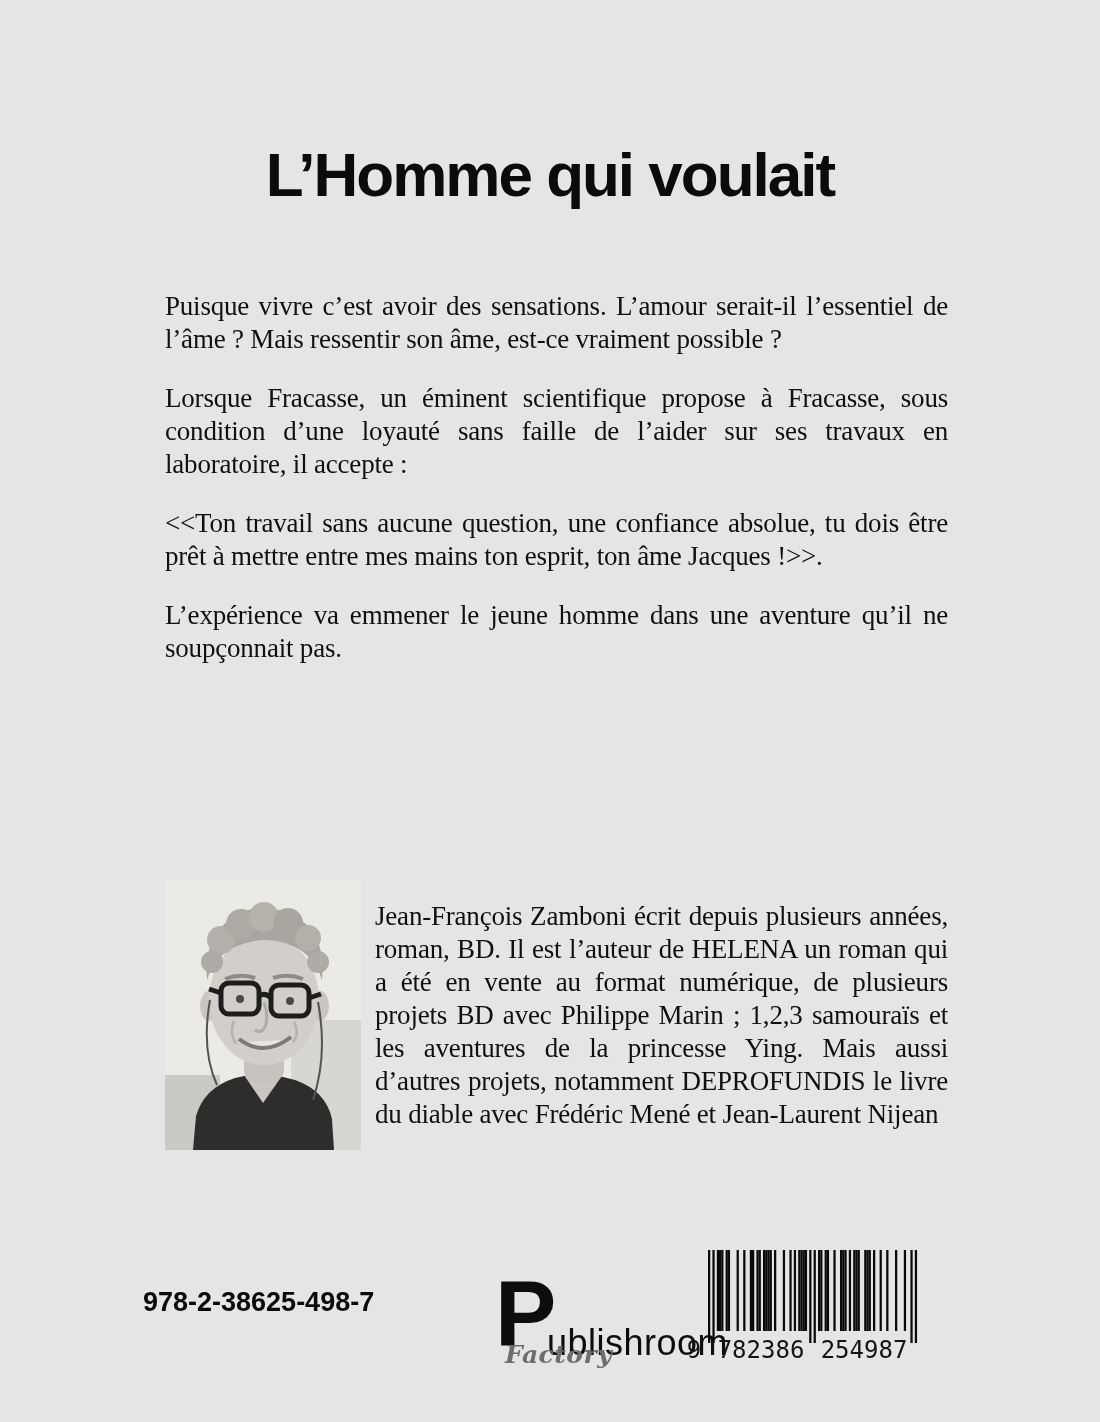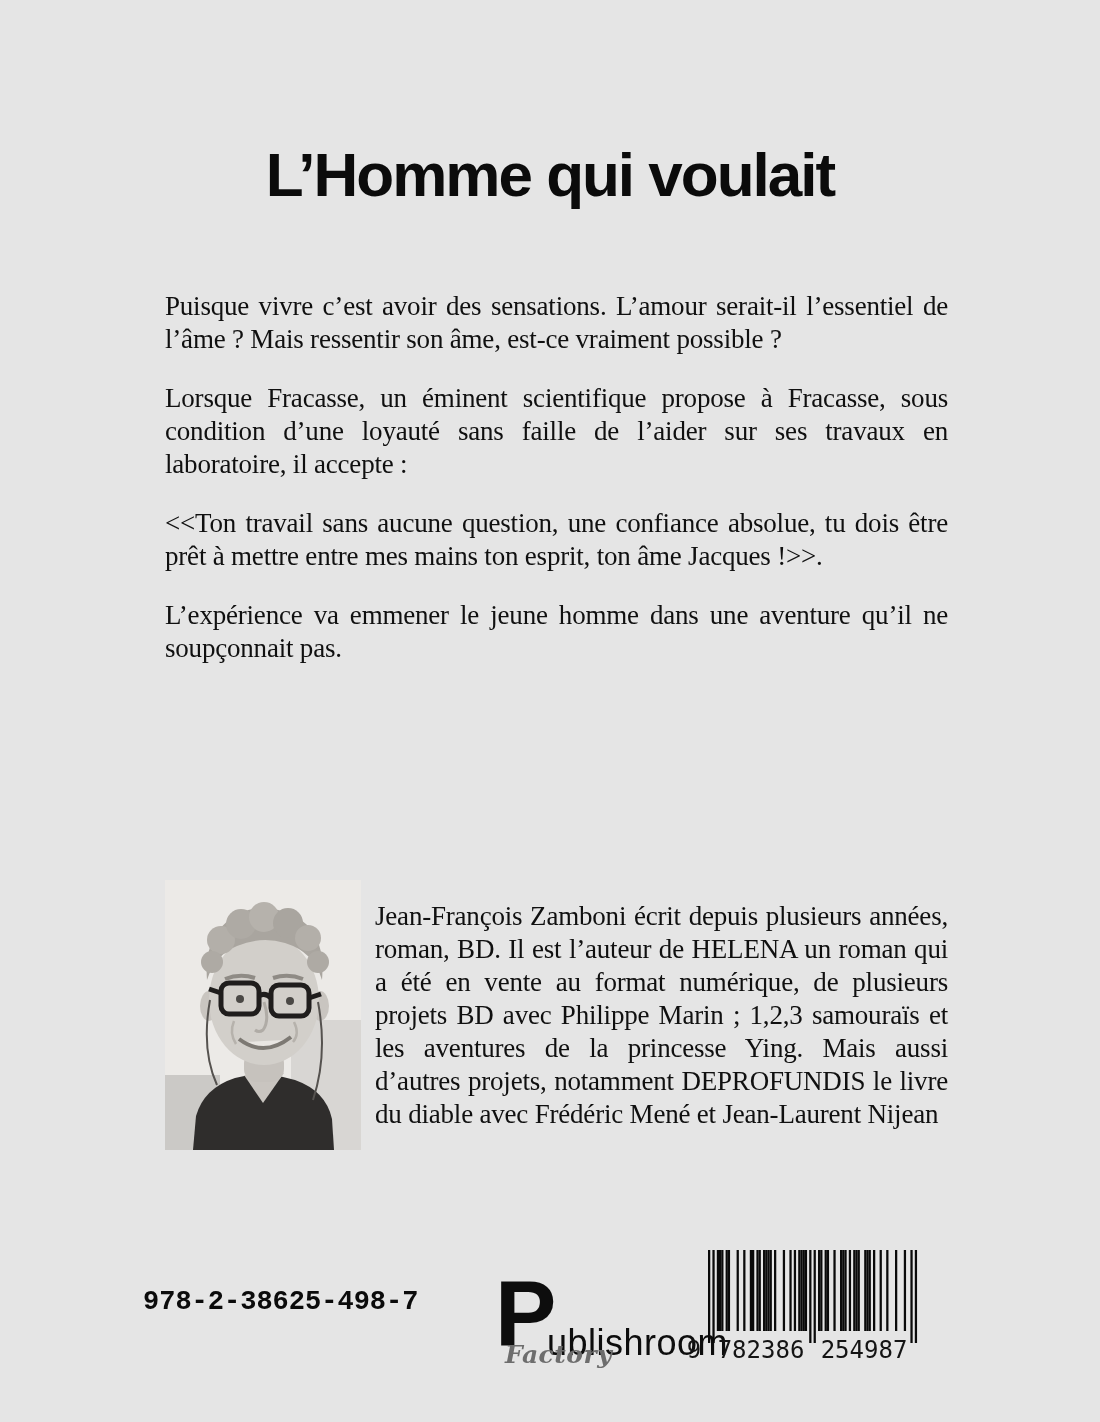--- a/index.html
+++ b/index.html
@@ -35,21 +35,21 @@
     overflow:hidden;
   }
   .photo svg{display:block;}
   .bio{
     flex:1;margin:0;
     font-size:27px;line-height:33px;
     letter-spacing:-0.2px;text-align:justify;
   }
   .isbn-block{
     position:absolute;left:143px;top:1284px;
-    font-family:Liberation Mono, monospace;
+    font-family:Liberation Sans, sans-serif;
     font-weight:700;font-size:27px;line-height:36px;color:#0b0b0b;
   }
   .logo{
     position:absolute;left:495px;top:1280px;width:200px;height:105px;
     font-family:"Liberation Sans",sans-serif;color:#0d0d0d;
   }
   .logo-p{
     position:absolute;left:0;top:-12px;
     font-size:92px;line-height:1;font-weight:700;
   }

